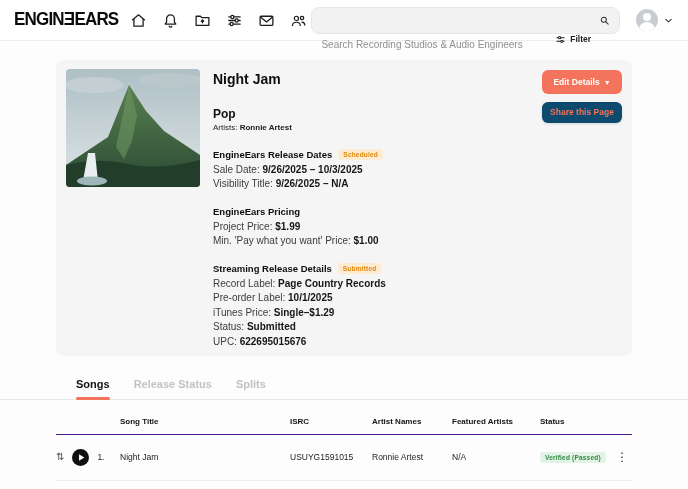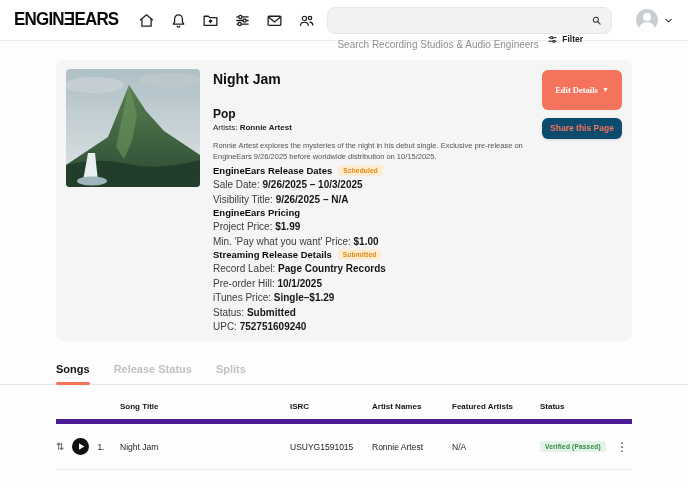--- a/index.html
+++ b/index.html
@@ -2,21 +2,21 @@
 <html><head>
 <meta charset="utf-8">
 <style>
   * { margin:0; padding:0; box-sizing:border-box; }
   html,body { background:#ffffff; }
   body { font-family:"Liberation Sans", sans-serif; color:#111; }
   .page { width:688px; height:489px; background:#fdfdfd; position:relative; overflow:hidden; }
 
   
   .header { height:41px; display:flex; align-items:center; padding:0 14px; background:#fff;
-            border-bottom:1px solid #ececec; gap:12px; }
+            border-bottom:1px solid #ececec; gap:4px; }
   .logo { font-weight:bold; font-size:17px; letter-spacing:-0.8px; color:#0b0b0b; transform:scaleY(1.05); white-space:nowrap; }
   .nav-icons { display:flex; align-items:center; gap:15px; margin-left:8px; }
   .nav-icon { width:17px; height:17px; color:#1c1c1c; display:block; cursor:pointer; }
   .nav-icon svg { width:100%; height:100%; display:block; }
   .search-bar { margin-left:auto; display:flex; align-items:center; background:#f2f2f3; border:1px solid #e7e7e8;
                 border-radius:8px; height:27px; width:322px; padding:0 9px; gap:8px; }
   .search-input { border:none; background:transparent; outline:none; flex:1; font-size:10px; color:#333;
                   font-family:"Liberation Sans", sans-serif; min-width:0;margin-top:48px; }
   .search-input::placeholder { color:#8f8f93; }
   .filter-chip { display:flex; align-items:center; gap:4px; font-size:8.5px; font-weight:bold; color:#222; cursor:pointer; white-space:nowrap;margin-top:38px; }
@@ -33,45 +33,45 @@
   .card { margin:19px 56px 0 56px; background:#f5f5f6; border-radius:8px; padding:9px 10px; display:flex; gap:13px; }
   .album-art { width:134px; height:118px; border-radius:4px; overflow:hidden; flex:none; }
   .album-art svg { display:block; width:100%; height:100%; }
   .info { flex:1; min-width:0; padding-top:2px; }
   .rel-title { font-size:14px; font-weight:bold; color:#0e0e0e; }
   .rel-genre { font-size:12px; font-weight:bold; margin-top:20px; }
   .rel-meta  { font-size:8px; color:#222; margin-top:2px; }
   .rel-artists { font-size:8px; color:#222; margin-top:2px; }
   .rel-artists b { font-weight:bold; }
   .rel-desc { font-size:7.5px; color:#555; line-height:1.5; margin-top:8px; max-width:330px; }
-  .section { margin-top:2px; }
+  .section { margin-top:17px; }
   .section-head { display:flex; align-items:center; gap:6px; }
   .section-title { font-size:9.5px; font-weight:bold; color:#0e0e0e; }
   .badge { font-size:6.5px; font-weight:bold; padding:2px 5px; border-radius:3px; letter-spacing:.2px; }
   .badge-orange { background:#fdecd2; color:#e0880a; }
   .badge-green  { background:#e2f3e6; color:#2f8a43; }
   .drow { font-size:10px; color:#3c3c3c; margin-top:3.5px; }
   .drow .dval { font-weight:bold; color:#161616; }
   .actions { width:80px; flex:none; display:flex; flex-direction:column; gap:8px; align-items:stretch; padding-top:1px; }
-  .btn-edit { background:#f4735c; color:#fff; border:none; border-radius:6px; height:40px; font-size:8.5px;
-              font-weight:bold; font-family:Liberation Serif, serif; cursor:pointer; display:flex; align-items:center; justify-content:center; gap:4px; }
+  .btn-edit { background:#f4735c; color:#fff; border:none; border-radius:6px; height:24px; font-size:8.5px;
+              font-weight:bold; font-family:Liberation Sans, sans-serif; cursor:pointer; display:flex; align-items:center; justify-content:center; gap:4px; }
   .btn-edit .caret { font-size:7px; }
   .btn-share { background:#0c4a6e; color:#f4735c; border:none; border-radius:6px; padding:5px 4px; font-size:8.5px;
                font-weight:bold; font-family:inherit; cursor:pointer; line-height:1.35; box-shadow:0 1px 3px rgba(0,0,0,.12); }
 
   
   .tabs { display:flex; gap:24px; padding:0 56px; margin-top:22px; border-bottom:1px solid #e7e7e7; }
   .tab { font-size:11px; font-weight:bold; color:#c2c2c2; padding-bottom:9px; position:relative; cursor:pointer; }
-  .tab.active { color:#131313; }
+  .tab.active { color:#131313;margin-left:20px; }
   .tab.active::after { content:""; position:absolute; left:0; right:0; bottom:-1px; height:3px; background:#f4735c; border-radius:2px; }
 
   
   .table { margin:0 56px; }
   .t-grid { display:grid; grid-template-columns:64px 170px 82px 80px 88px 72px 1fr; align-items:center; }
-  .t-head { padding:17px 0 8px 0; border-bottom:5px solid #4c1d95; }
+  .t-head { padding:17px 0 8px 0; border-bottom:1px solid #4c1d95; }
   .t-head .th { font-size:8px; font-weight:bold; color:#141414; }
   .t-row { height:46px; border-bottom:1px solid #ececec; }
   .t-cell { font-size:8.5px; color:#1d1d1d; }
   .controls { display:flex; align-items:center; gap:8px; }
   .drag-handle { font-size:10px; color:#4a4a4a; cursor:grab; line-height:1; }
   .play-btn { width:17px; height:17px; border-radius:50%; background:#101010; border:none; cursor:pointer;
               display:flex; align-items:center; justify-content:center; padding:0; flex:none; }
   .play-btn svg { width:7px; height:7px; display:block; margin-left:1px; }
   .track-num { font-size:8.5px; color:#1d1d1d; }
   .status-cell { display:flex; }
@@ -182,21 +182,20 @@
       </svg>
     </div>
 
     <div class="info">
       <div class="rel-title">Night Jam</div>
       <div class="rel-genre">Pop</div>
       <div class="rel-artists">
         <span>Artists:</span>
         <b>Ronnie Artest</b>
       </div>
-      <div class="rel-desc">Ronnie Artest explores the mysteries of the night in his debut single. Exclusive pre-release on EngineEars 9/26/2025 before worldwide distribution on 10/15/2025.</div>
 
       <div class="section">
         <div class="section-head">
           <span class="section-title">EngineEars Release Dates</span>
           <span class="badge badge-orange">Scheduled</span>
         </div>
         <div class="drow">
           <span class="dlabel">Sale Date:</span>
           <span class="dval">9/26/2025 – 10/3/2025</span>
         </div>
@@ -223,34 +222,34 @@
       <div class="section">
         <div class="section-head">
           <span class="section-title">Streaming Release Details</span>
           <span class="badge badge-orange">Submitted</span>
         </div>
         <div class="drow">
           <span class="dlabel">Record Label:</span>
           <span class="dval">Page Country Records</span>
         </div>
         <div class="drow">
-          <span class="dlabel">Pre-order Hill:</span>
+          <span class="dlabel">Pre-order Label:</span>
           <span class="dval">10/1/2025</span>
         </div>
         <div class="drow">
           <span class="dlabel">iTunes Price:</span>
           <span class="dval">Single–$1.29</span>
         </div>
         <div class="drow">
           <span class="dlabel">Status:</span>
           <span class="dval">Submitted</span>
         </div>
         <div class="drow">
           <span class="dlabel">UPC:</span>
-          <span class="dval">752751609240</span>
+          <span class="dval">622695015676</span>
         </div>
       </div>
     </div>
 
     <div class="actions">
       <button class="btn-edit">
         <span>Edit Details</span>
         <span class="caret">▼</span>
       </button>
       <button class="btn-share">Share this Page</button>

